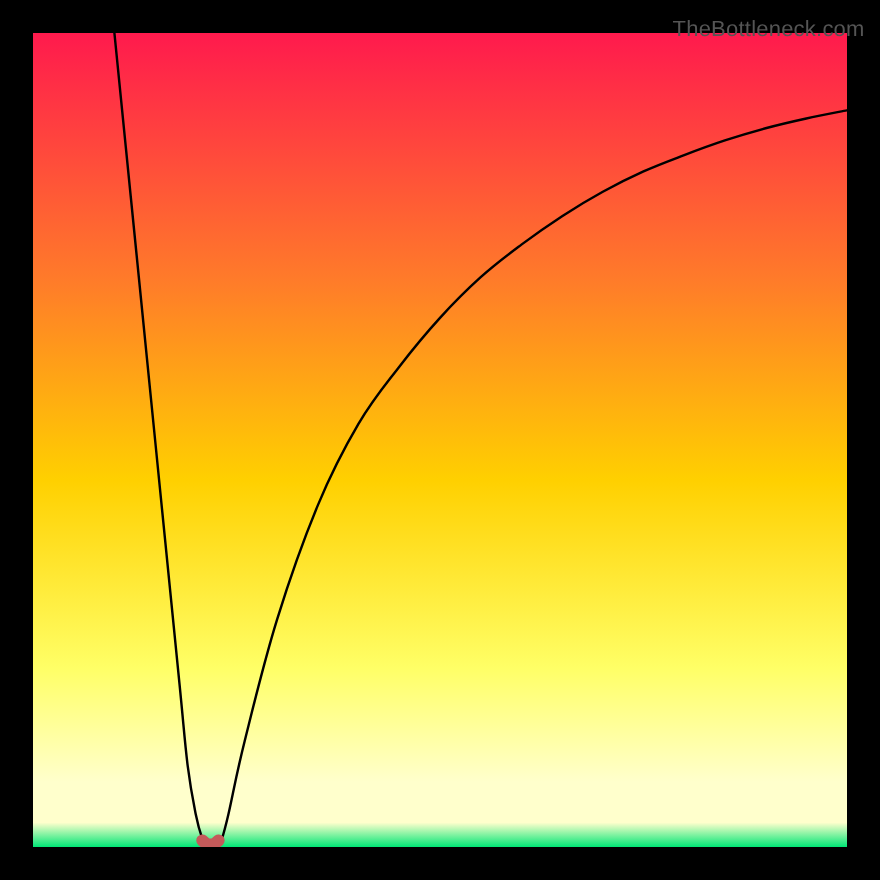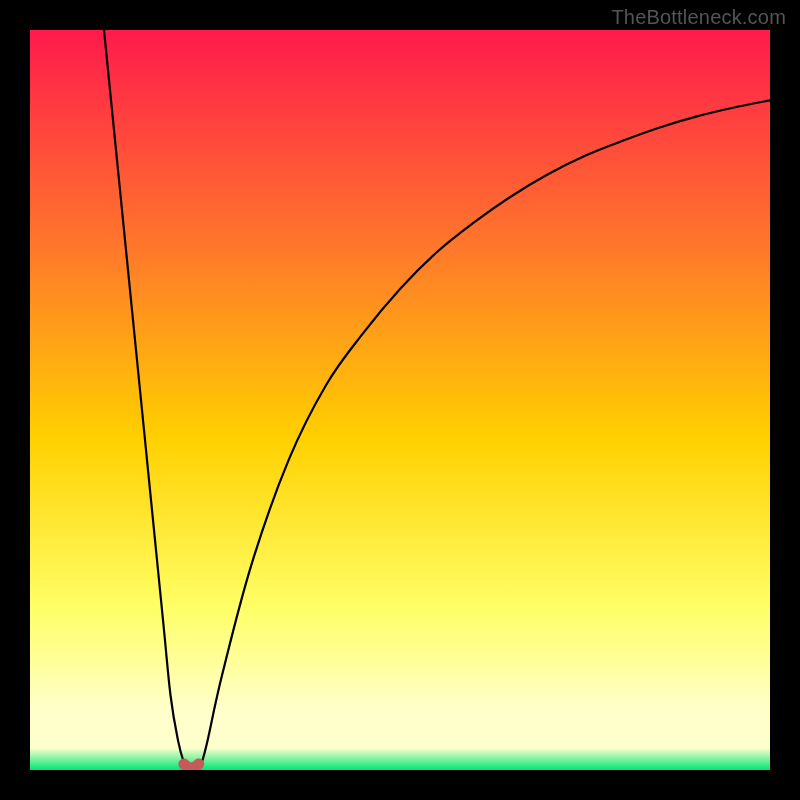--- a/index.html
+++ b/index.html
@@ -18,21 +18,21 @@
     background: #000;
   }
   .plot {
     position: absolute;
     left: 30px; top: 30px;
     width: 740px; height: 740px;
     overflow: hidden;
   }
   .watermark {
     position: absolute;
-    top: 6px;
+    top: 16px;
     right: 14px;
     color: #555;
     font-size: 20px;
     font-weight: 500;
     letter-spacing: 0.2px;
     user-select: none;
   }
   svg { display: block; }
 </style>
 </head>

